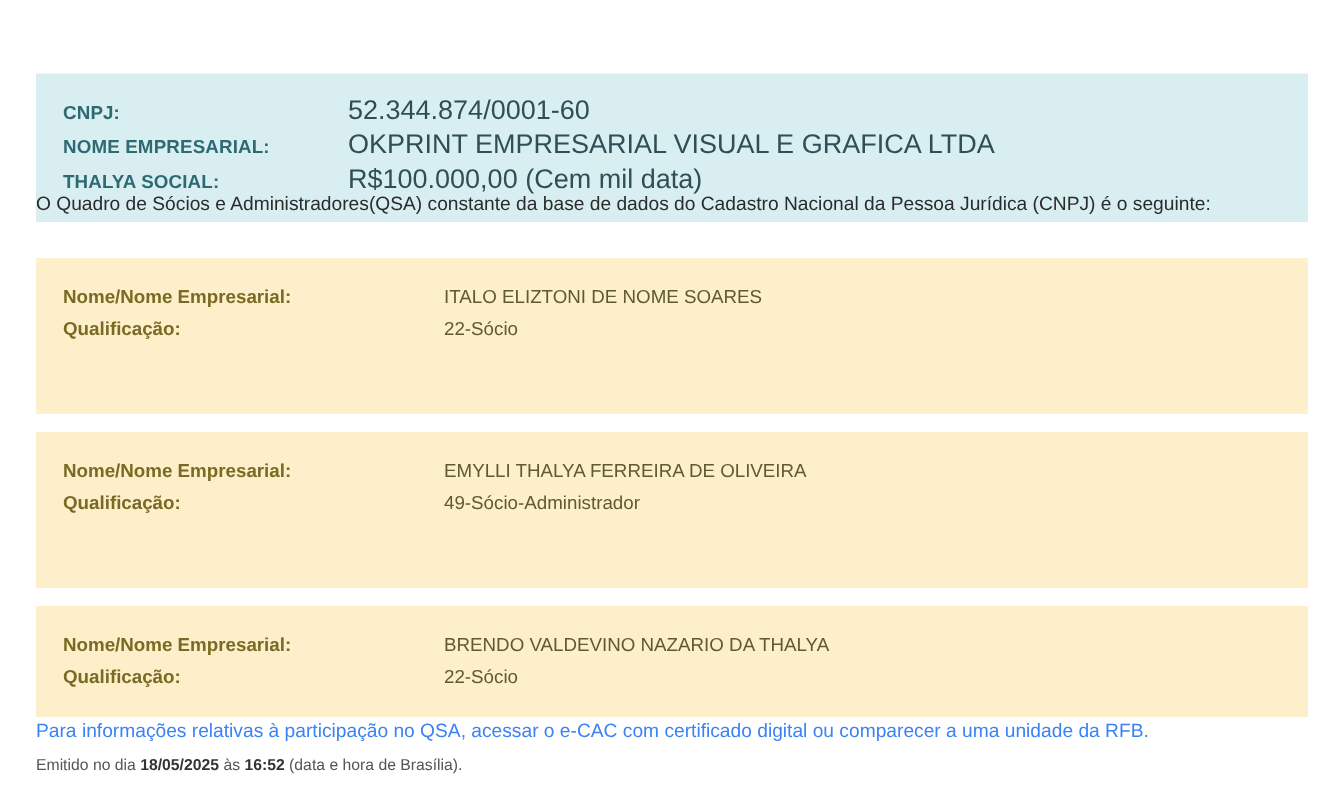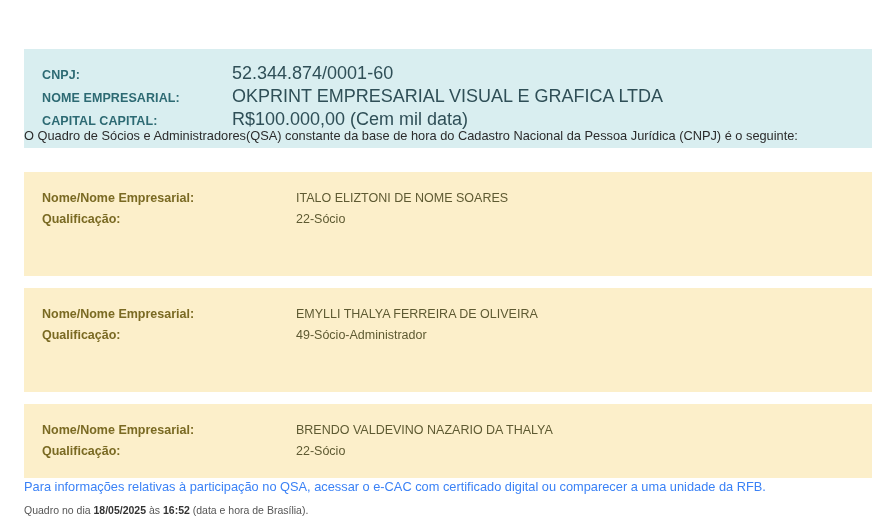--- a/index.html
+++ b/index.html
@@ -131,26 +131,26 @@
   <div class="header-box">
     <div class="kv-row">
       <div class="kv-label">CNPJ:</div>
       <div class="kv-value">52.344.874/0001-60</div>
     </div>
     <div class="kv-row">
       <div class="kv-label">NOME EMPRESARIAL:</div>
       <div class="kv-value">OKPRINT EMPRESARIAL VISUAL E GRAFICA LTDA</div>
     </div>
     <div class="kv-row">
-      <div class="kv-label">CAPITAL CAPITAL:</div>
+      <div class="kv-label">THALYA SOCIAL:</div>
       <div class="kv-value">R$100.000,00 (Cem mil data)</div>
     </div>
   </div>
 
-  <div class="intro">O Quadro de Sócios e Administradores(QSA) constante da base de hora do Cadastro Nacional da Pessoa Jurídica (CNPJ) é o seguinte:</div>
+  <div class="intro">O Quadro de Sócios e Administradores(QSA) constante da base de dados do Cadastro Nacional da Pessoa Jurídica (CNPJ) é o seguinte:</div>
 
   <div class="qsa-list">
 
     <div class="qsa-card tall">
       <div class="qsa-row">
         <div class="qsa-label">Nome/Nome Empresarial:</div>
         <div class="qsa-value">ITALO ELIZTONI DE NOME SOARES</div>
       </div>
       <div class="qsa-row">
         <div class="qsa-label">Qualificação:</div>
@@ -178,16 +178,16 @@
         <div class="qsa-label">Qualificação:</div>
         <div class="qsa-value">22-Sócio</div>
       </div>
     </div>
 
   </div>
 
   <div class="footer-note">Para informações relativas à participação no QSA, acessar o e-CAC com certificado digital ou comparecer a uma unidade da RFB.</div>
 
   <div class="emitted">
-    <span>Quadro no dia </span><b>18/05/2025</b><span> às </span><b>16:52</b><span> (data e hora de Brasília).</span>
+    <span>Emitido no dia </span><b>18/05/2025</b><span> às </span><b>16:52</b><span> (data e hora de Brasília).</span>
   </div>
 
 </div>
 
 </body></html>

